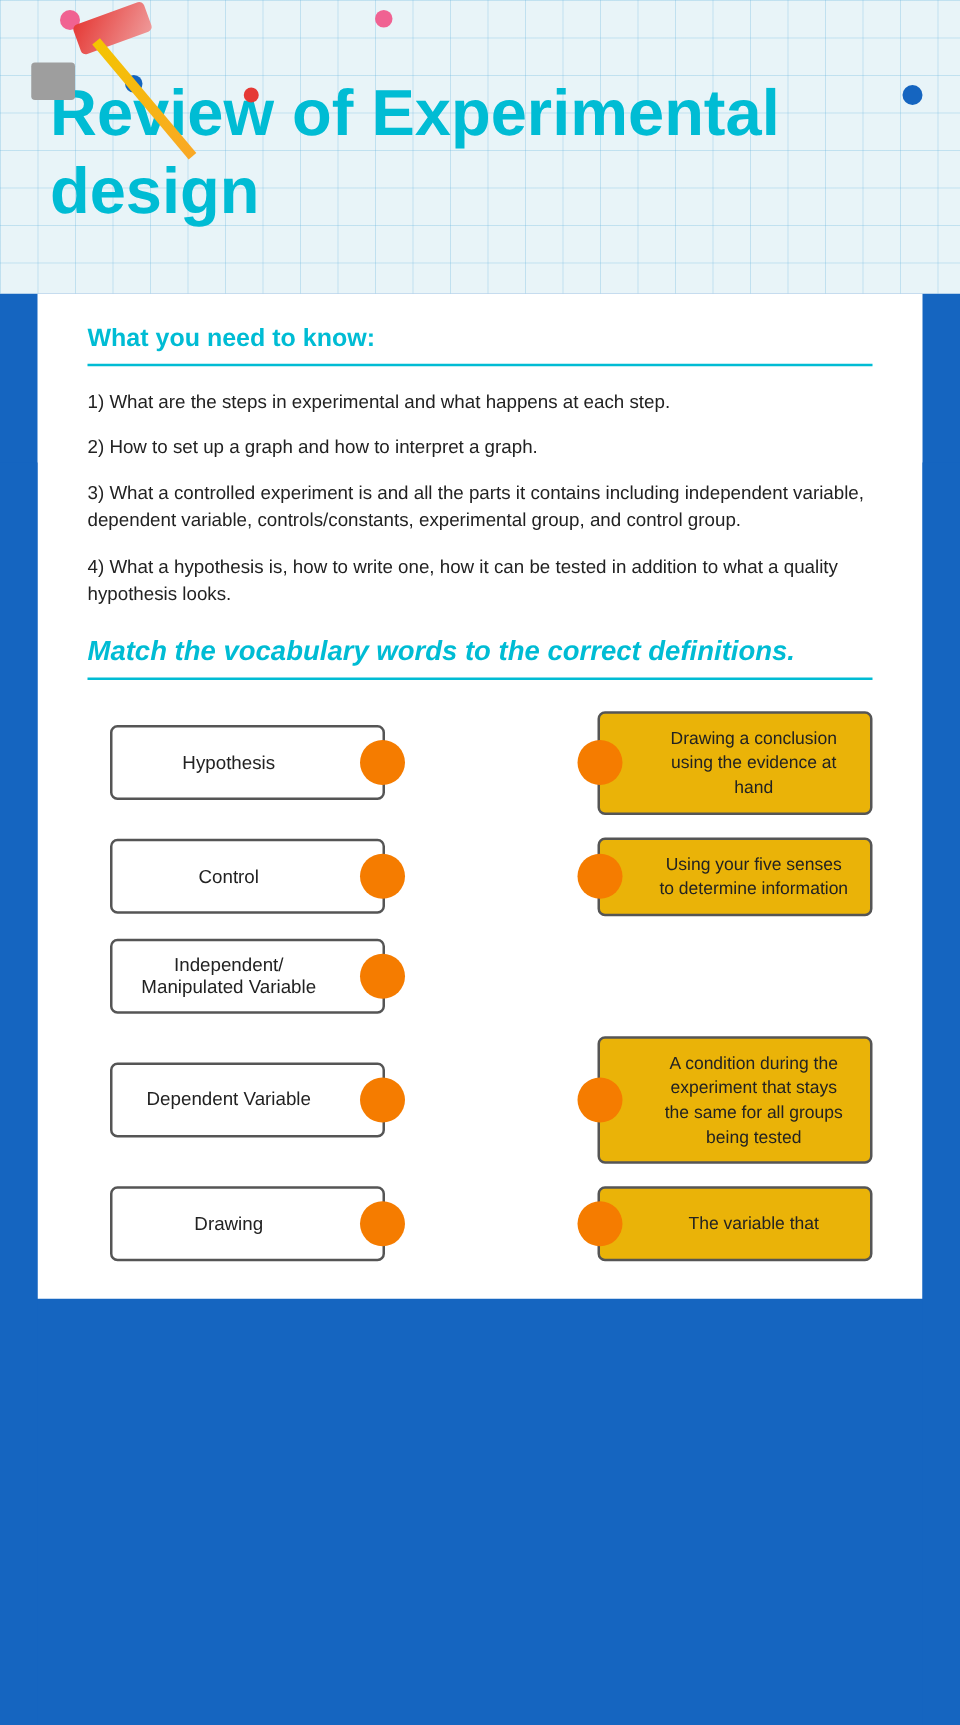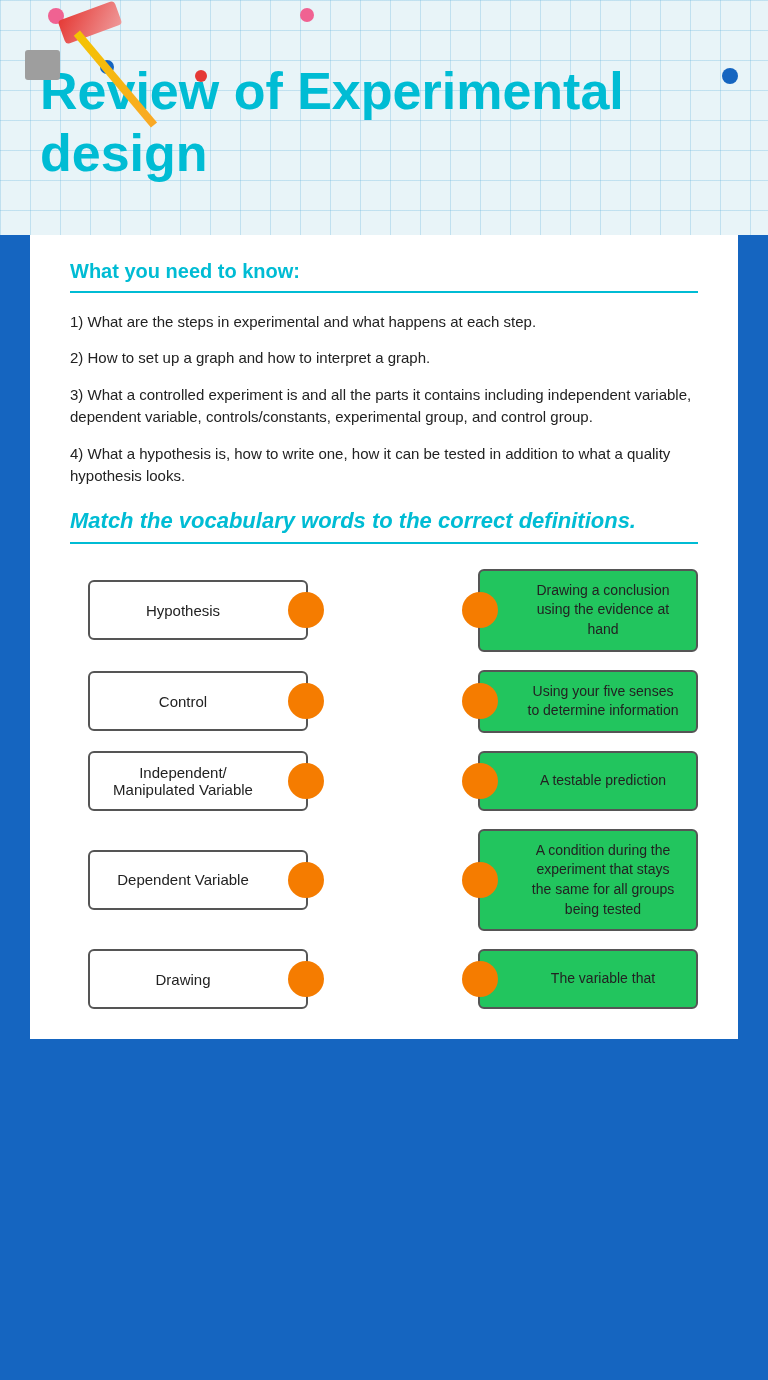--- a/index.html
+++ b/index.html
@@ -197,21 +197,21 @@
       width: 220px;
       min-height: 60px;
       border: 2px solid #555;
       border-radius: 6px;
       display: flex;
       align-items: center;
       justify-content: center;
       padding: 10px 15px 10px 45px;
       font-size: 14px;
       text-align: center;
-      background: #22c55e;
+      background: #eab308;
       color: #222;
       line-height: 1.4;
     }
 
     .def-box .circle {
       position: absolute;
       left: -18px;
       top: 50%;
       transform: translateY(-50%);
       width: 36px;
@@ -288,24 +288,20 @@
           <span>Using your five senses to determine information</span>
         </div>
       </div>
 
       <div class="match-row">
         <div class="vocab-box">
           <span>Independent/ Manipulated Variable</span>
           <div class="circle"></div>
         </div>
         <div class="spacer"></div>
-        <div class="def-box">
-          <div class="circle"></div>
-          <span>A testable prediction</span>
-        </div>
       </div>
 
       <div class="match-row">
         <div class="vocab-box">
           <span>Dependent Variable</span>
           <div class="circle"></div>
         </div>
         <div class="spacer"></div>
         <div class="def-box" style="min-height:90px;">
           <div class="circle"></div>

